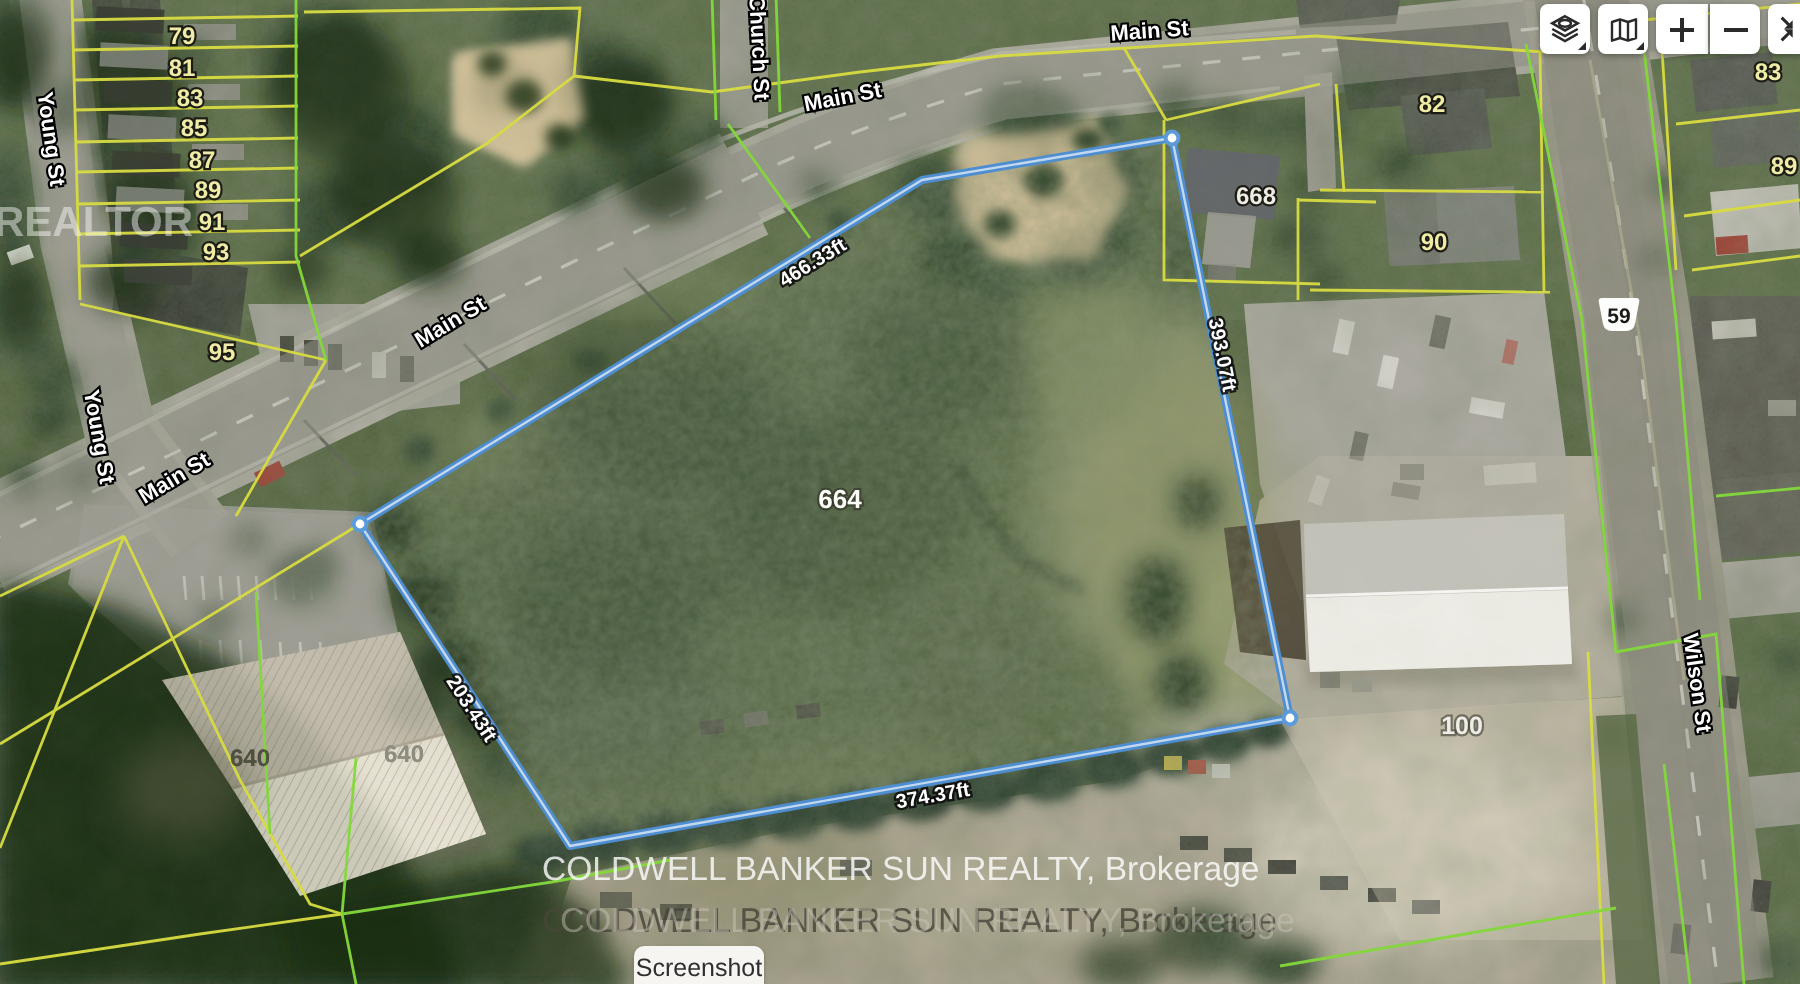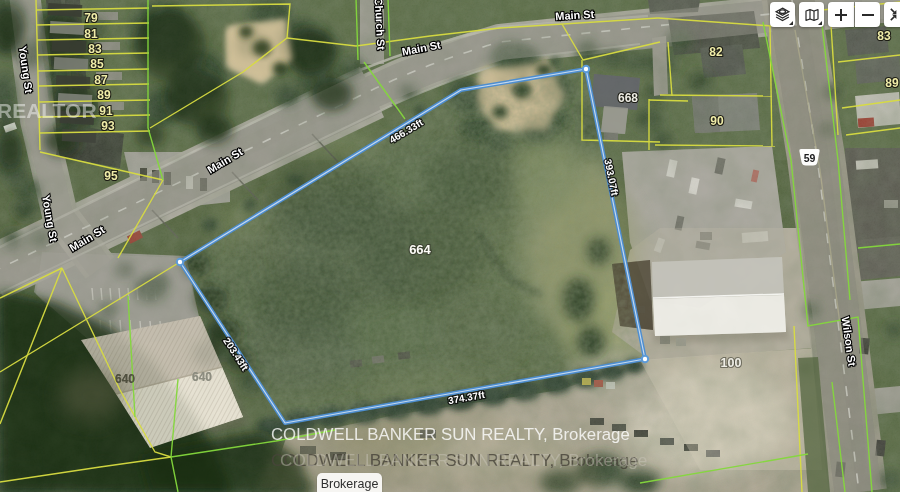--- a/index.html
+++ b/index.html
@@ -738,14 +738,14 @@
         <line x1="4" y1="20" x2="9" y2="15"></line>
       </g>
       <polygon points="11.8,11.8 11.8,5.8 5.8,11.8"></polygon>
       <polygon points="11.8,12.2 11.8,18.2 5.8,12.2"></polygon>
       <rect x="20" y="5" width="4" height="5"></rect>
       <rect x="20" y="14" width="4" height="5"></rect>
     </svg>
 </div>
 
 <div style="position:absolute;left:317px;top:473px;width:65px;height:24px;background:#f6f5f2;border-radius:5px;box-shadow:0 1px 2px rgba(0,0,0,.25);display:flex;align-items:flex-start;justify-content:center;">
-<span style="font-size:12.5px;color:#2e2e2e;margin-top:3.5px;">Brokerage</span>
+<span style="font-size:12.5px;color:#2e2e2e;margin-top:3.5px;">Screenshot</span>
 </div>
 
 </body></html>

